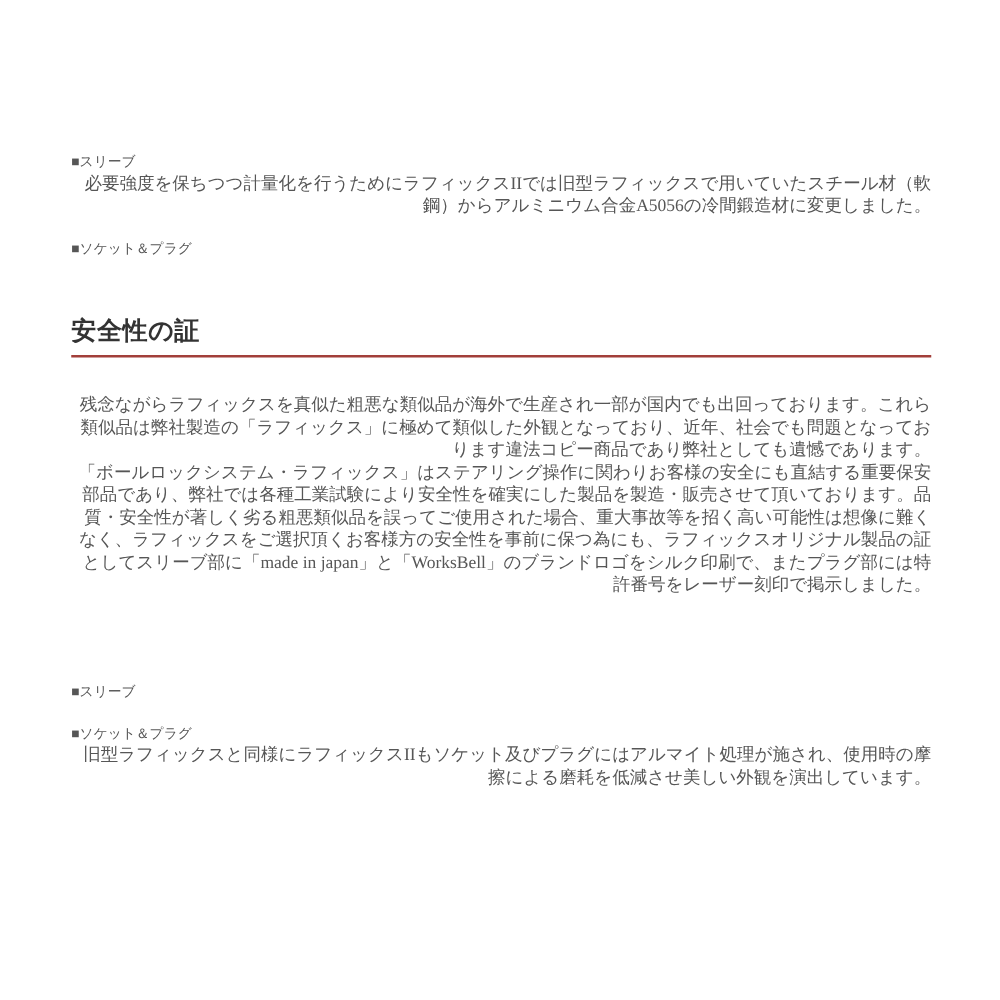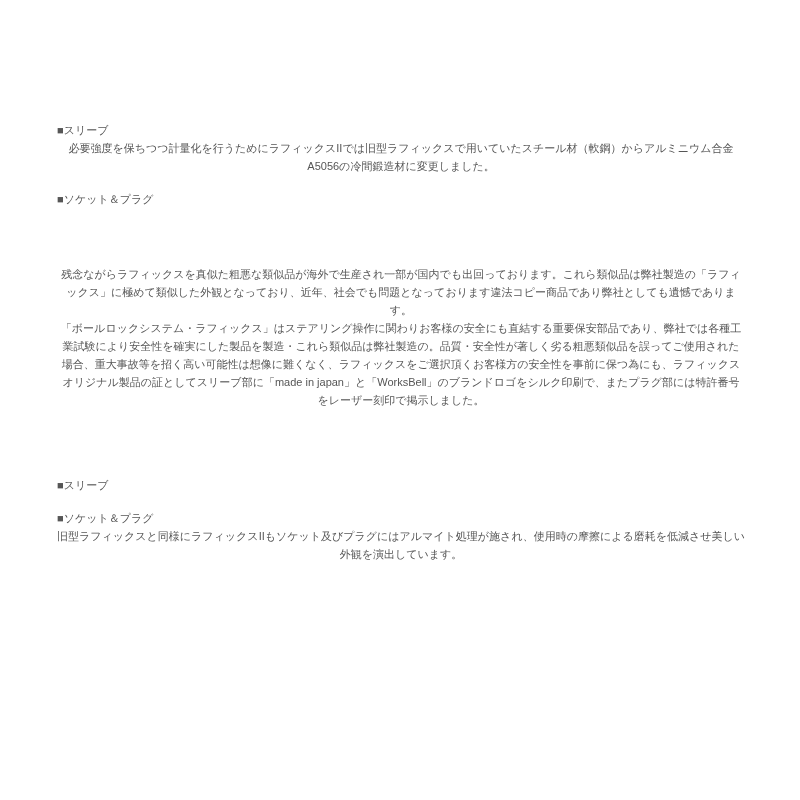--- a/index.html
+++ b/index.html
@@ -22,56 +22,58 @@
     color: var(--heading);
     letter-spacing: 0.5px;
     margin: 0;
     padding: 0 0 6px 0;
     border-bottom: 2px solid var(--accent);
   }
   .section + .section { margin-top: 44px; }
   .sec-body { padding-top: 0; }
   .block { padding-top: 15px; margin: 0; }
   .sec-body > .block:first-child { padding-top: 23px; }
-  .sec-body.paras { padding-top: 13px; }
+  .sec-body.paras { padding-top: 30px; }
   .block-label {
     font-size: 11px;
     line-height: 18px;
     color: var(--body);
     margin: 0;
   }
   .para, .block-text {
-    font-size: 11px;
+    font-size: 14px;
     line-height: 18px;
     color: var(--body);
     margin: 0;
-    text-align: center;
+    text-align: right;
+    font-family: Liberation Serif, serif;
   }
 </style>
 </head>
 <body>
 
 <div class="content">
 
   <div class="section">
     <div class="sec-body">
       <div class="block">
         <div class="block-label">■スリーブ</div>
         <p class="block-text">必要強度を保ちつつ計量化を行うためにラフィックスIIでは旧型ラフィックスで用いていたスチール材（軟鋼）からアルミニウム合金A5056の冷間鍛造材に変更しました。</p>
       </div>
       <div class="block">
         <div class="block-label">■ソケット＆プラグ</div>
       </div>
     </div>
   </div>
 
   <div class="section">
+    <h2 class="section-heading">安全性の証</h2>
     <div class="sec-body paras">
       <p class="para">残念ながらラフィックスを真似た粗悪な類似品が海外で生産され一部が国内でも出回っております。これら類似品は弊社製造の「ラフィックス」に極めて類似した外観となっており、近年、社会でも問題となっております違法コピー商品であり弊社としても遺憾であります。</p>
-      <p class="para">「ボールロックシステム・ラフィックス」はステアリング操作に関わりお客様の安全にも直結する重要保安部品であり、弊社では各種工業試験により安全性を確実にした製品を製造・これら類似品は弊社製造の。品質・安全性が著しく劣る粗悪類似品を誤ってご使用された場合、重大事故等を招く高い可能性は想像に難くなく、ラフィックスをご選択頂くお客様方の安全性を事前に保つ為にも、ラフィックスオリジナル製品の証としてスリーブ部に「made in japan」と「WorksBell」のブランドロゴをシルク印刷で、またプラグ部には特許番号をレーザー刻印で掲示しました。</p>
+      <p class="para">「ボールロックシステム・ラフィックス」はステアリング操作に関わりお客様の安全にも直結する重要保安部品であり、弊社では各種工業試験により安全性を確実にした製品を製造・販売させて頂いております。品質・安全性が著しく劣る粗悪類似品を誤ってご使用された場合、重大事故等を招く高い可能性は想像に難くなく、ラフィックスをご選択頂くお客様方の安全性を事前に保つ為にも、ラフィックスオリジナル製品の証としてスリーブ部に「made in japan」と「WorksBell」のブランドロゴをシルク印刷で、またプラグ部には特許番号をレーザー刻印で掲示しました。</p>
     </div>
   </div>
 
   <div class="section">
     <div class="sec-body">
       <div class="block">
         <div class="block-label">■スリーブ</div>
       </div>
       <div class="block">
         <div class="block-label">■ソケット＆プラグ</div>

